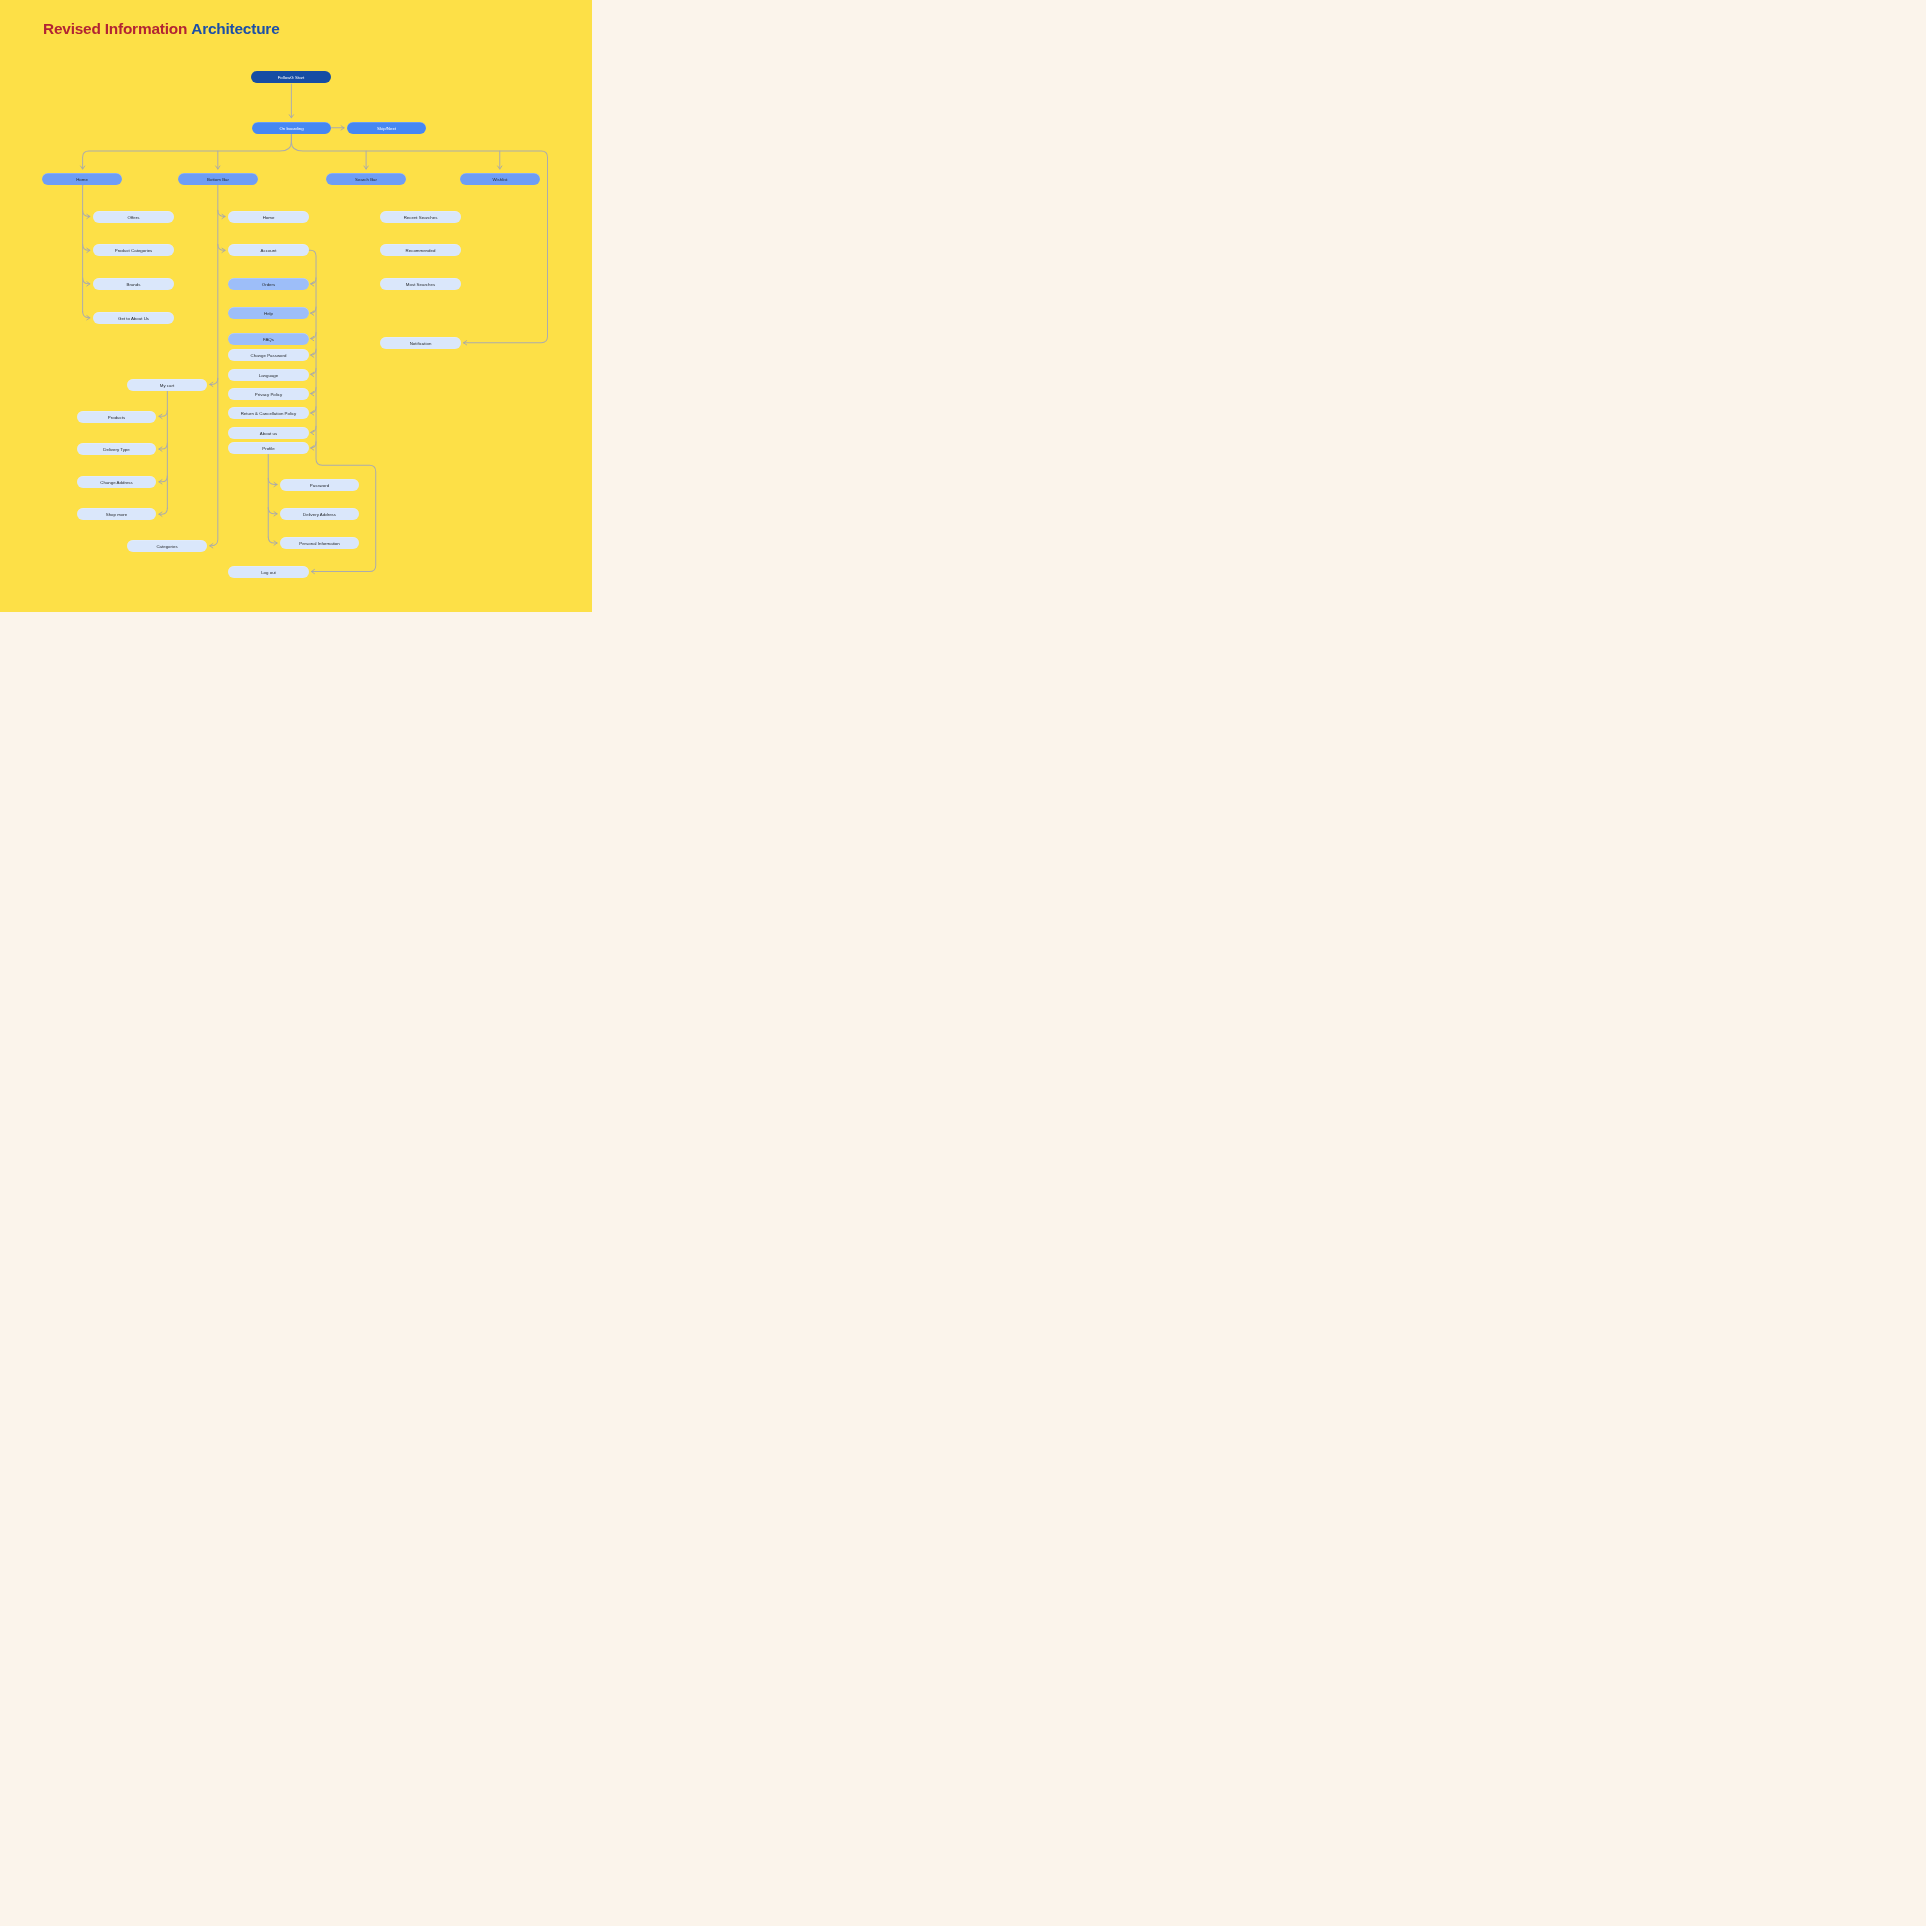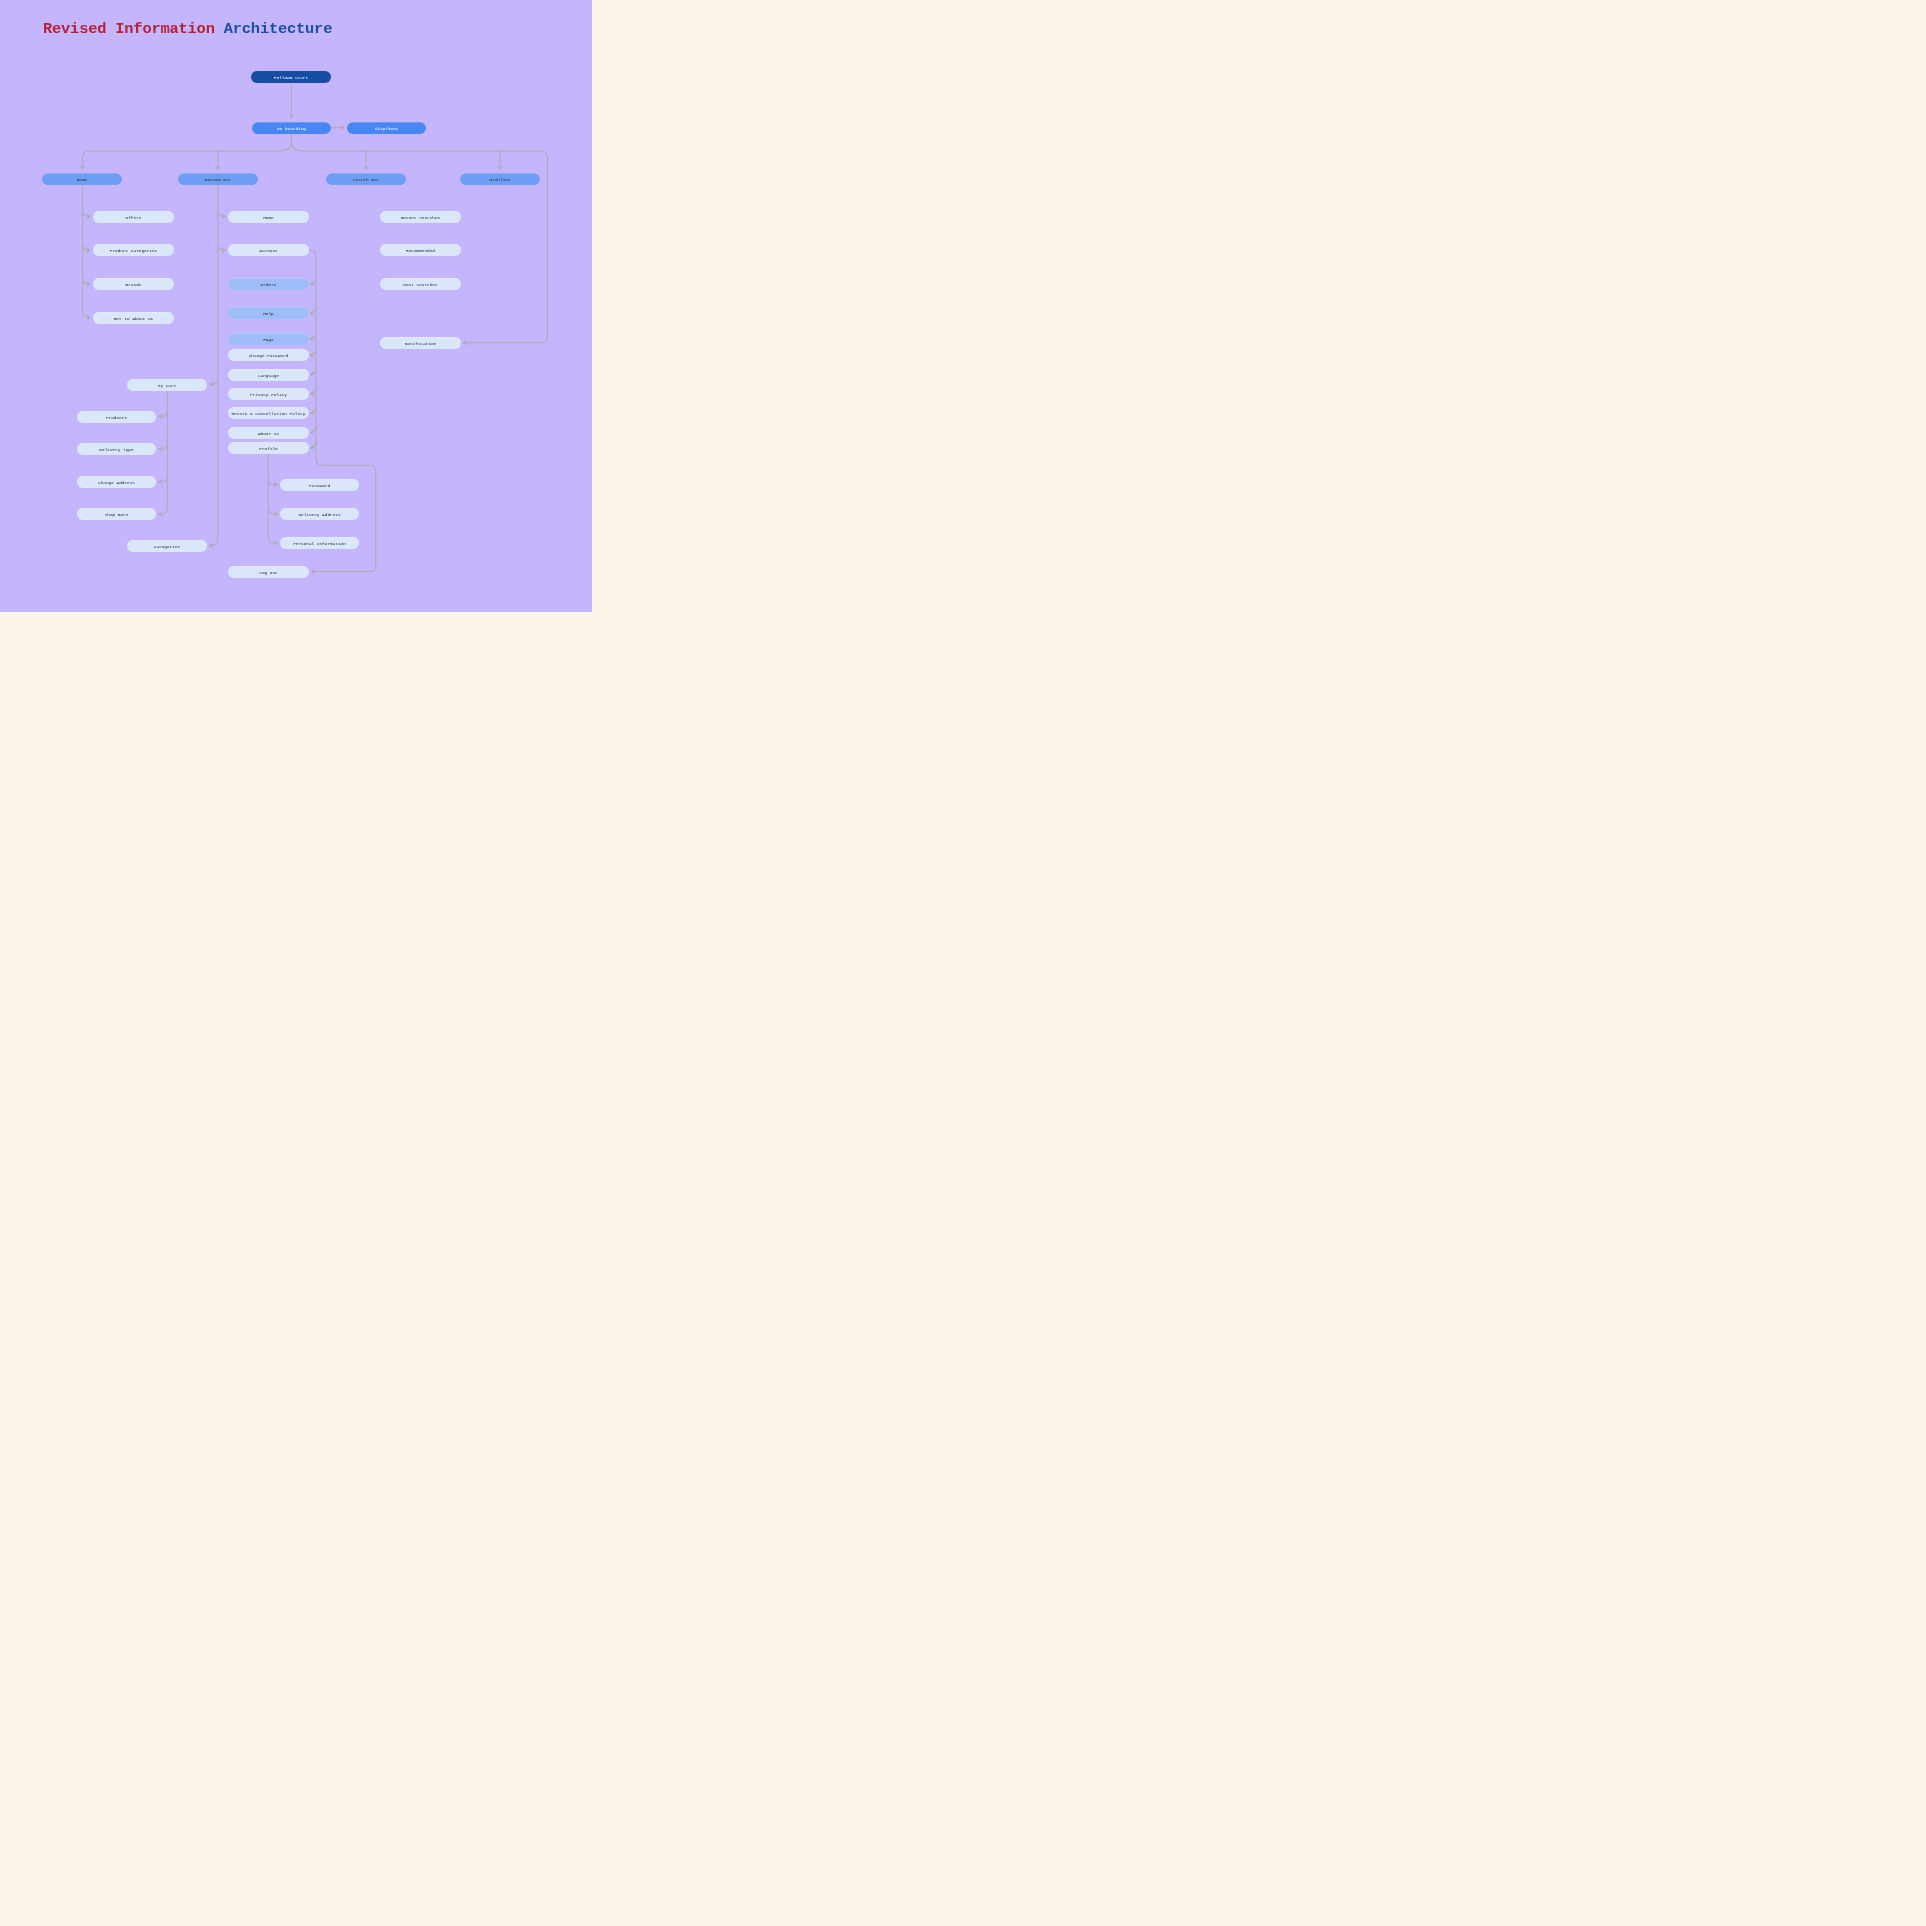--- a/index.html
+++ b/index.html
@@ -1,20 +1,20 @@
 <!DOCTYPE html>
 <html style="font-size:6.2px"><head>
 <meta charset="utf-8">
 <style>
   html,body{margin:0;padding:0;background:#fbf4eb;}
   #canvas{
     position:relative;
     width:592px;height:612px;
-    background:#c4b5fd;
-    font-family:Liberation Mono, monospace;
+    background:#fde047;
+    font-family:Liberation Sans, sans-serif;
     overflow:hidden;
   }
   #title{
     position:absolute;left:43px;top:20px;
     font-size:15.4px;font-weight:800;letter-spacing:-0.2px;
     white-space:nowrap;
   }
   #title .t-red{color:#b22433;}
   #title .t-blue{color:#1b4fa8;}
   svg.wires{position:absolute;left:0;top:0;z-index:0;}

